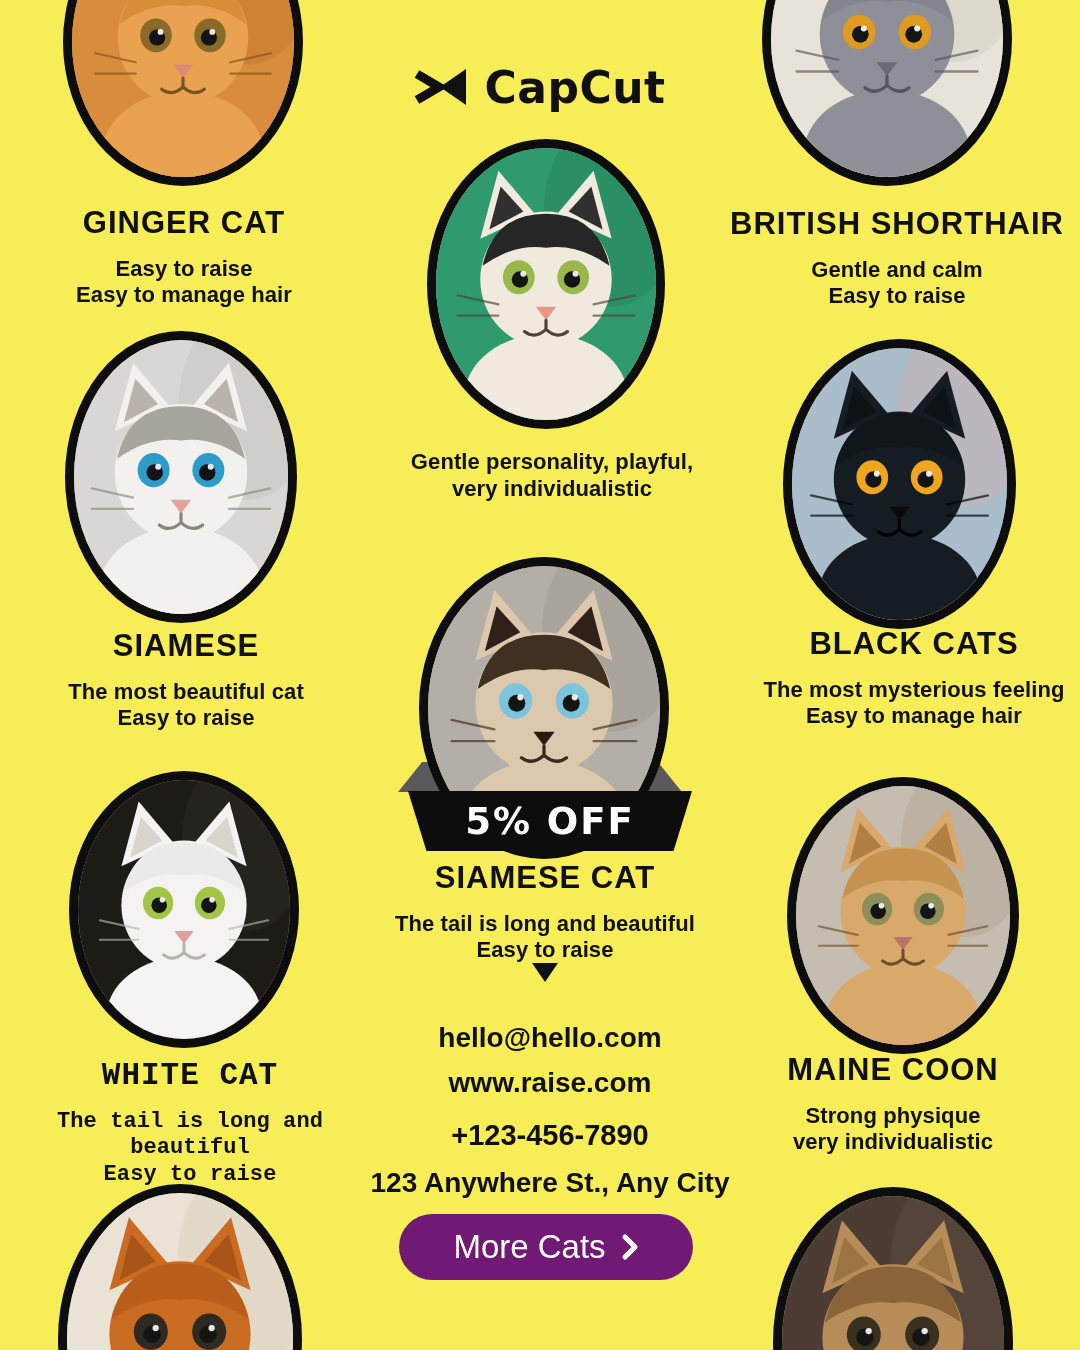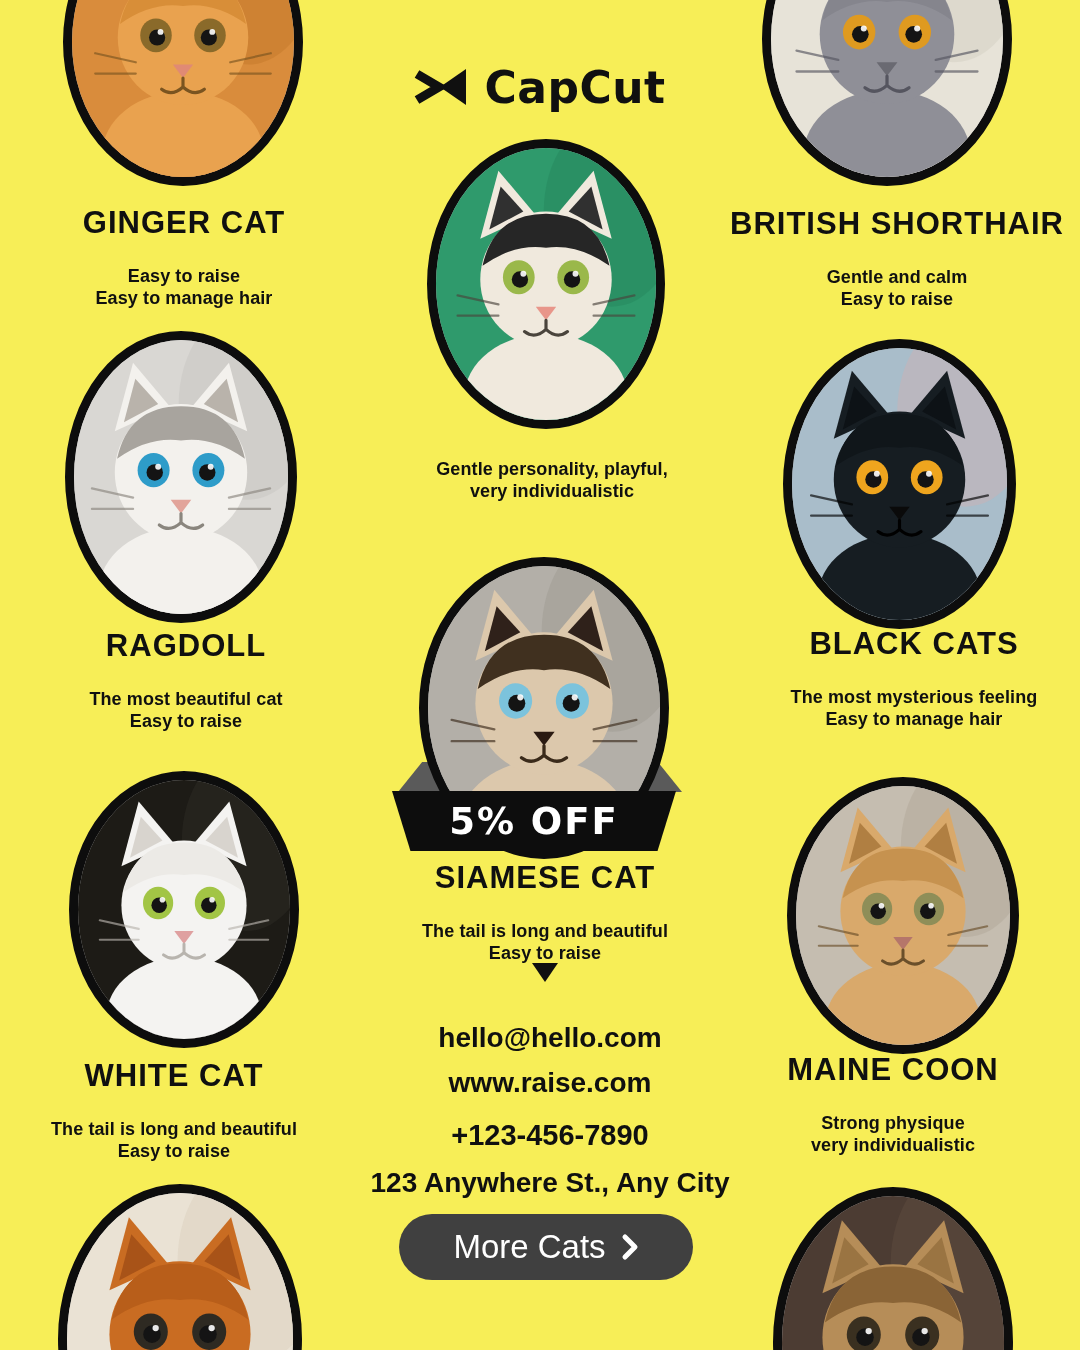--- a/index.html
+++ b/index.html
@@ -12,44 +12,44 @@
     display:flex;align-items:center;justify-content:center;gap:16px;}
   .logo svg{display:block;}
   .wordmark{font-family:"DejaVu Sans",sans-serif;font-weight:700;font-size:44px;letter-spacing:.5px;}
   
   .photo{position:absolute;border:9px solid #0d0d0d;border-radius:50%;
     overflow:hidden;box-sizing:border-box;background:#bbb;z-index:2;}
   .photo svg{width:100%;height:100%;display:block;}
   
   .caption{position:absolute;width:340px;text-align:center;}
   .cat-name{font-weight:700;font-size:31px;letter-spacing:1px;line-height:1.05;}
-  .cat-desc{margin-top:26px;font-weight:700;font-size:18px;line-height:1.22;letter-spacing:.1px;}
+  .cat-desc{margin-top:16px;font-weight:700;font-size:22px;line-height:1.22;letter-spacing:.1px;}
   .cat-desc span{display:block;}
   
   .badge-top{position:absolute;left:398px;top:762px;width:284px;height:30px;
     background:#5a5a5a;clip-path:polygon(8.5% 0,91.5% 0,100% 100%,0 100%);z-index:1;}
-  .badge-front{position:absolute;left:392px;top:791px;width:284px;height:60px;
+  .badge-front{position:absolute;left:408px;top:791px;width:284px;height:60px;
     background:#0d0d0d;clip-path:polygon(0 0,100% 0,93.5% 100%,6.5% 100%);
     z-index:3;display:flex;align-items:center;justify-content:center;}
   .badge-front span{color:#fff;font-weight:700;font-size:37px;letter-spacing:2px;
     font-family:"DejaVu Sans",sans-serif;}
   
   .down-arrow{position:absolute;left:532px;top:963px;width:0;height:0;
     border-left:13px solid transparent;border-right:13px solid transparent;
     border-top:19px solid #101010;}
   
   .contact{position:absolute;left:320px;top:1024px;width:460px;text-align:center;
     font-weight:700;font-size:28px;line-height:1;}
   .contact .c-line{display:block;}
   .c-email{margin-bottom:17px;}
   .c-web{margin-bottom:24px;}
   .c-phone{margin-bottom:19px;font-size:29px;}
   
   .cta{position:absolute;left:399px;top:1214px;width:294px;height:66px;border:none;
-    border-radius:34px;background:#404040;display:flex;align-items:center;
+    border-radius:34px;background:#701a75;display:flex;align-items:center;
     justify-content:center;gap:15px;cursor:pointer;}
   .cta span{color:#fff;font-size:33px;font-weight:400;font-family:"Liberation Sans",sans-serif;}
   
   .p-bg{fill:var(--pbg);} .p-bg2{fill:var(--pbg2);opacity:.55;}
   .p-fur{fill:var(--fur);} .p-ear{fill:var(--ear);} .p-patch{fill:var(--patch);}
   .p-eye{fill:var(--eye);} .p-nose{fill:var(--nose);}
   .p-line{stroke:var(--line);fill:none;stroke-linecap:round;}
   .p-collar{fill:var(--collar,transparent);}
 </style>
 </head>
@@ -318,21 +318,21 @@
   </div>
 
   <div class="caption" style="left:382px;top:433px;">
     <div class="cat-desc">
       <span>Gentle personality, playful,</span>
       <span>very individualistic</span>
     </div>
   </div>
 
   <div class="caption" style="left:16px;top:630px;">
-    <div class="cat-name">RAGDOLL</div>
+    <div class="cat-name">SIAMESE</div>
     <div class="cat-desc">
       <span>The most beautiful cat</span>
       <span>Easy to raise</span>
     </div>
   </div>
 
   <div class="caption" style="left:744px;top:628px;">
     <div class="cat-name">BLACK CATS</div>
     <div class="cat-desc">
       <span>The most mysterious feeling</span>
@@ -341,21 +341,21 @@
   </div>
 
   <div class="caption" style="left:375px;top:862px;">
     <div class="cat-name">SIAMESE CAT</div>
     <div class="cat-desc">
       <span>The tail is long and beautiful</span>
       <span>Easy to raise</span>
     </div>
   </div>
 
-  <div class="caption" style="left:4px;top:1060px;">
+  <div class="caption" style="left:20px;top:1060px;font-family:Liberation Mono, monospace;">
     <div class="cat-name">WHITE CAT</div>
     <div class="cat-desc">
       <span>The tail is long and beautiful</span>
       <span>Easy to raise</span>
     </div>
   </div>
 
   <div class="caption" style="left:723px;top:1054px;">
     <div class="cat-name">MAINE COON</div>
     <div class="cat-desc">

